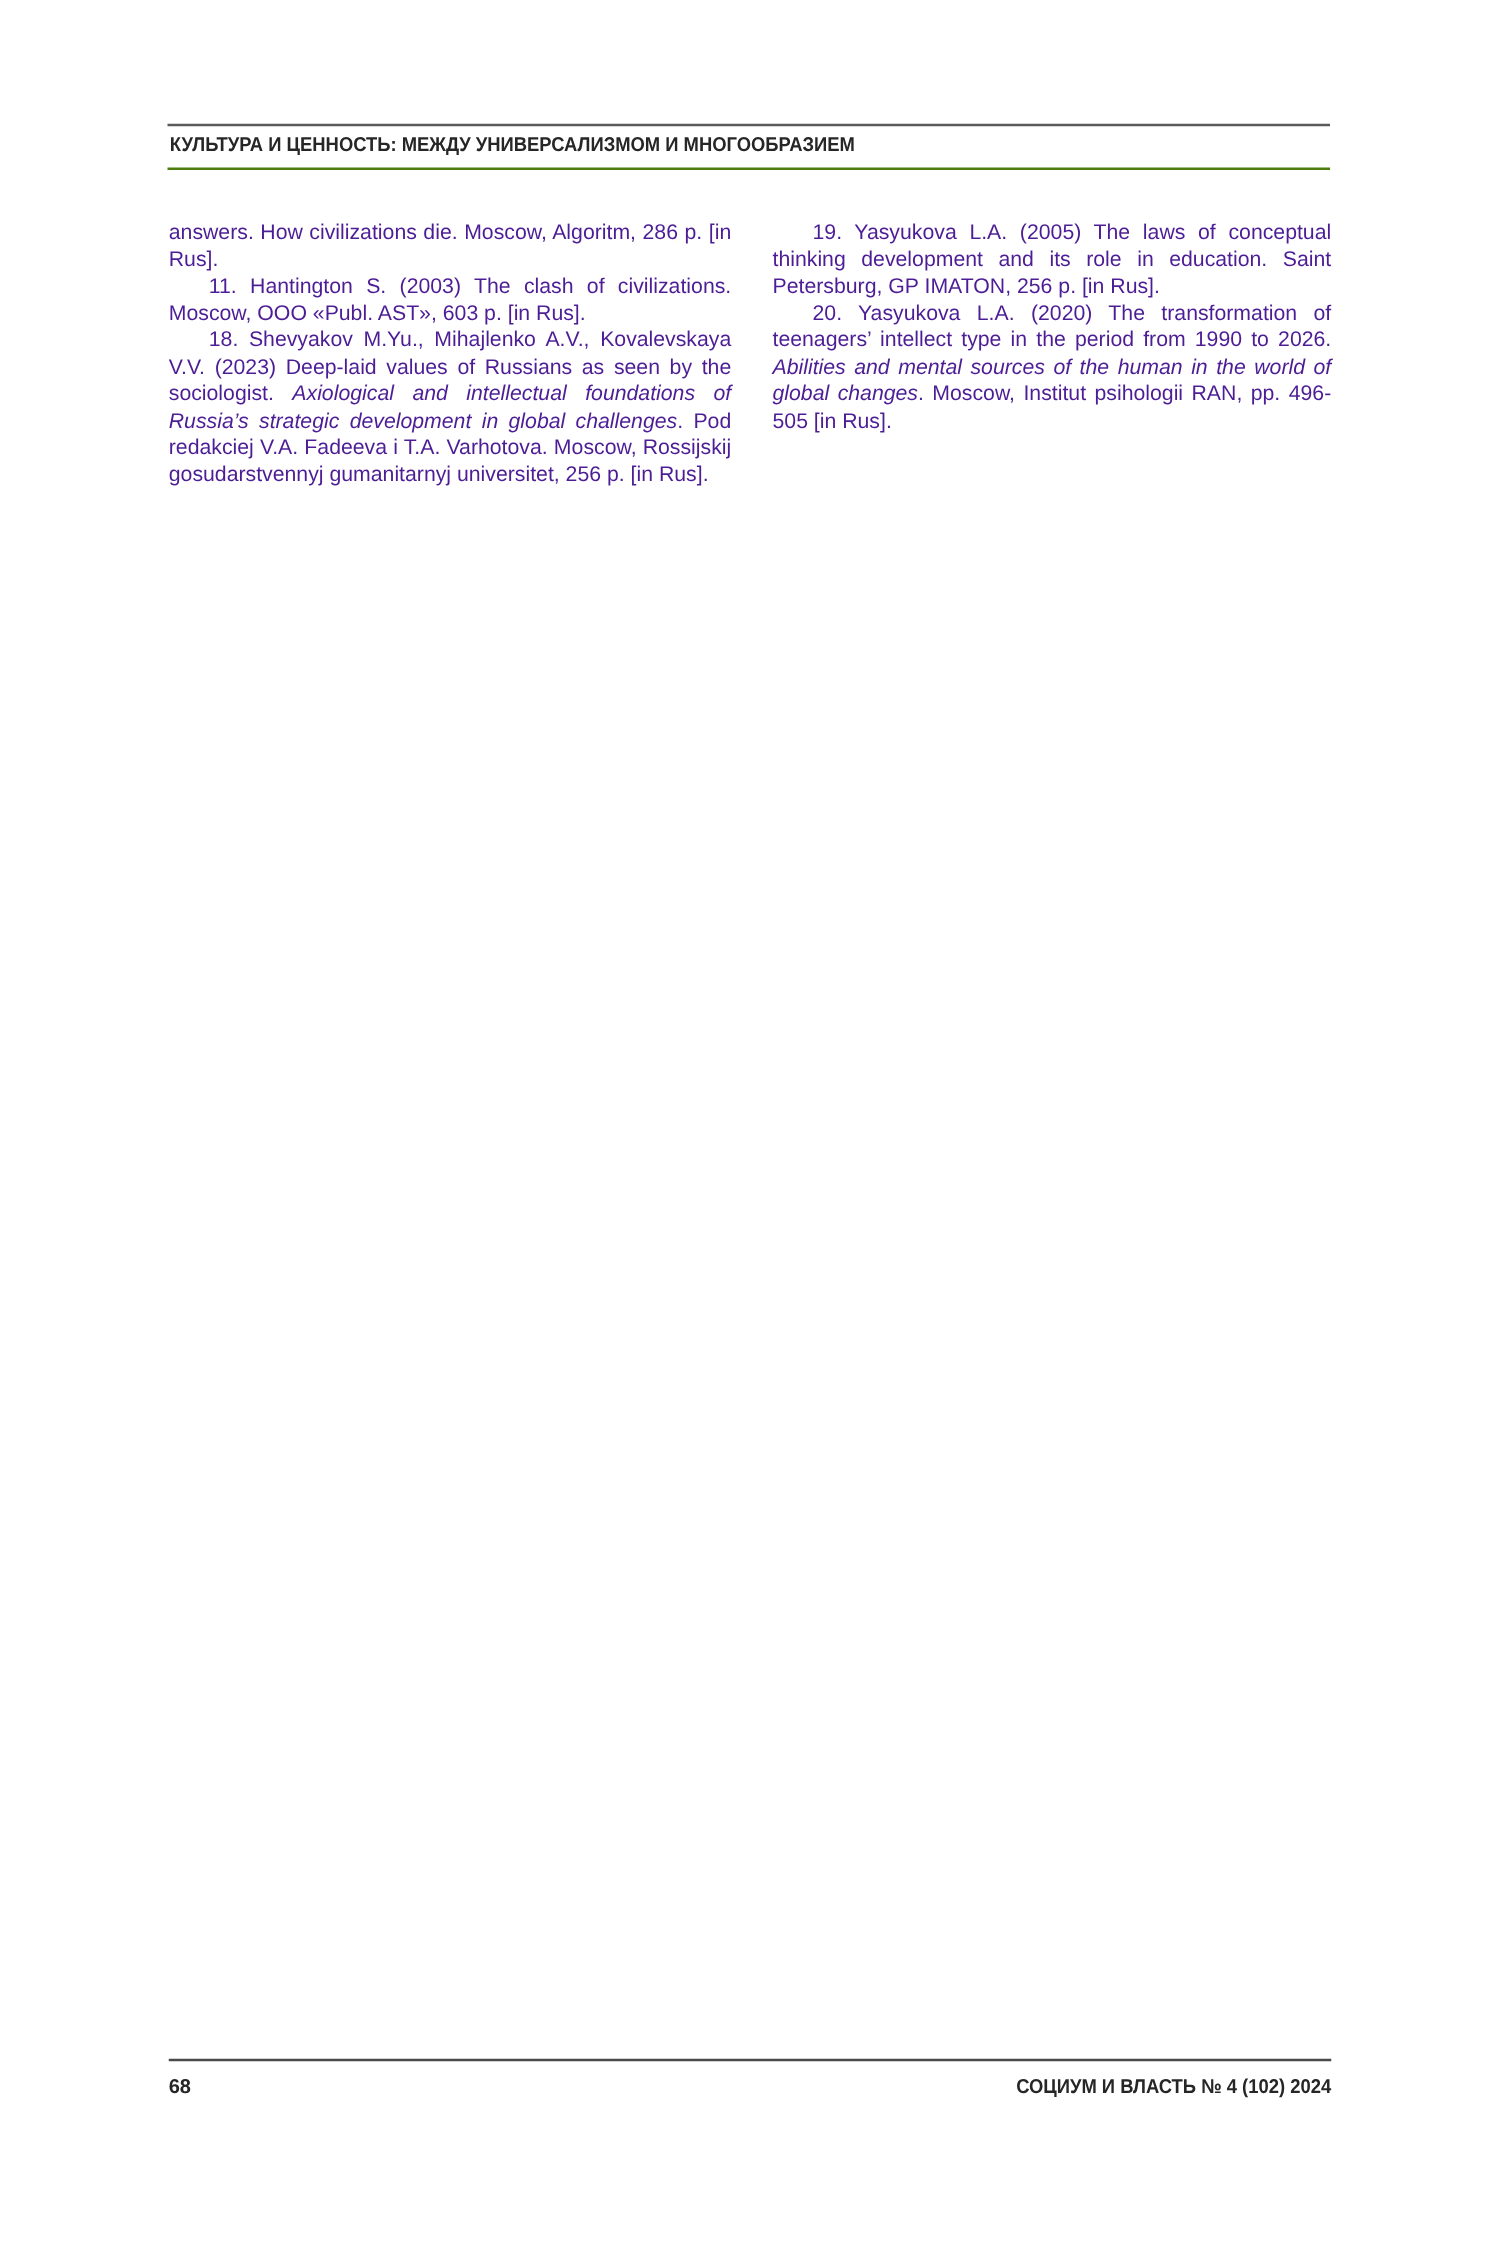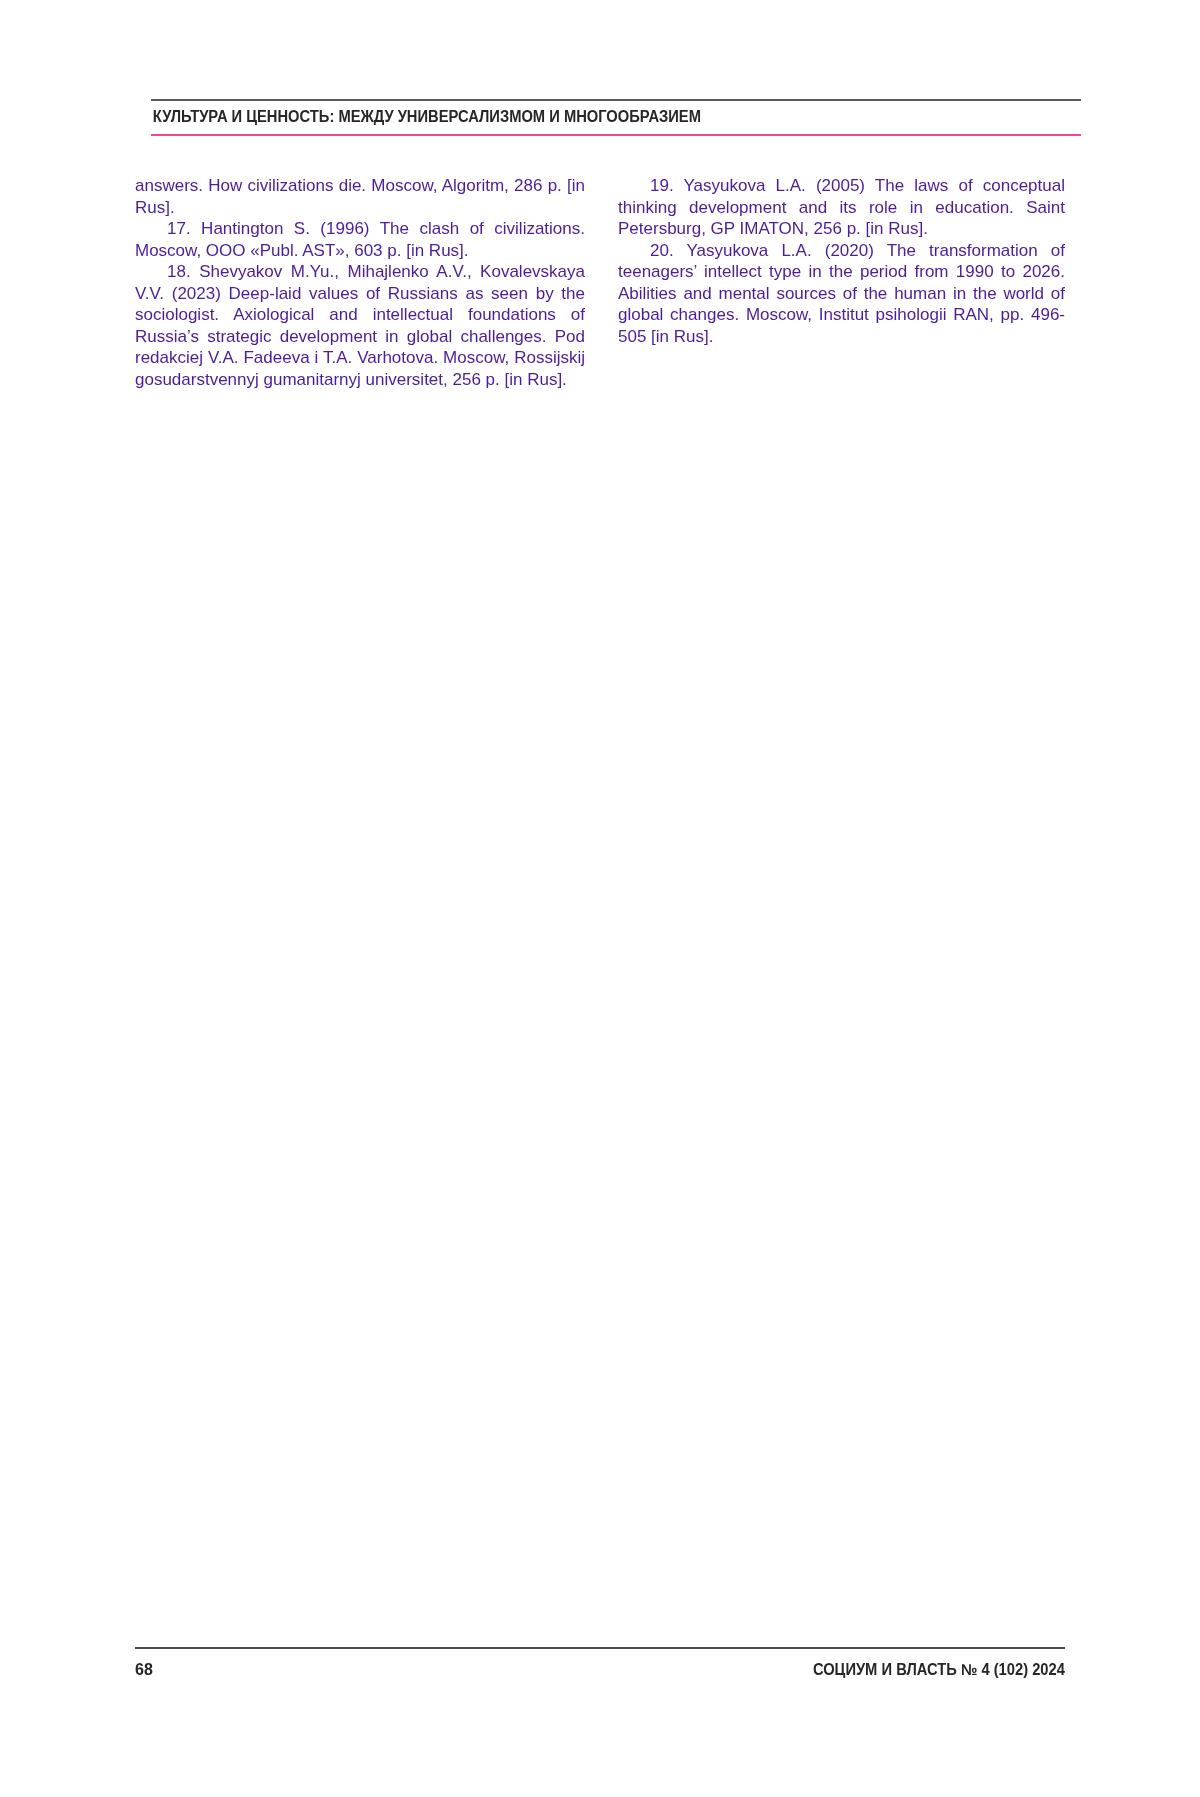--- a/index.html
+++ b/index.html
@@ -12,25 +12,25 @@
     width: 1200px;
     height: 1797px;
     background: #ffffff;
     font-family: "Liberation Sans", "DejaVu Sans", sans-serif;
     overflow: hidden;
   }
 
   
   .running-head {
     position: absolute;
-    left: 151px;
+    left: 134px;
     top: 99px;
     width: 930px;
     border-top: 2px solid #5a5a5c;
-    border-bottom: 2px solid #ec4899;
+    border-bottom: 2px solid #4d7c0f;
     box-sizing: border-box;
   }
   .running-title {
     padding: 7px 2px 8px 2px;
     font-size: 16px;
     font-weight: bold;
     color: #262626;
     white-space: nowrap;
     transform: scaleX(0.92);
     transform-origin: left center;
@@ -50,21 +50,21 @@
   .col-right { width: 447px; }
   p.ref {
     margin: 0;
     font-size: 17px;
     line-height: 21.5px;
     color: #4c1d95;
     text-align: justify;
     hyphens: none;
   }
   p.ref.indent { text-indent: 32px; }
-  p.ref .italic { }
+  p.ref .italic { font-style: italic; }
 
   
   .page-footer {
     position: absolute;
     left: 135px;
     top: 1647px;
     width: 930px;
     border-top: 2px solid #4a4a4c;
   }
   .footer-row {
@@ -92,21 +92,21 @@
 
 <div class="page">
 
   <header class="running-head">
     <div class="running-title">КУЛЬТУРА И ЦЕННОСТЬ: МЕЖДУ УНИВЕРСАЛИЗМОМ И МНОГООБРАЗИЕМ</div>
   </header>
 
   <main class="columns">
     <div class="col-left" id="col-left">
         <p class="ref"><span>answers. How civilizations die. Moscow, Algoritm, 286 p. [in Rus].</span></p>
-        <p class="ref indent"><span>17. Hantington S. (1996) The clash of civilizations. Moscow, OOO «Publ. AST», 603 p. [in Rus].</span></p>
+        <p class="ref indent"><span>11. Hantington S. (2003) The clash of civilizations. Moscow, OOO «Publ. AST», 603 p. [in Rus].</span></p>
         <p class="ref indent"><span>18. Shevyakov M.Yu., Mihajlenko A.V., Kovalevskaya V.V. (2023) Deep-laid values of Russians as seen by the sociologist. </span><span class="italic">Axiological and intellectual foundations of Russia’s strategic development in global challenges</span><span>. Pod redakciej V.A. Fadeeva i T.A. Varhotova. Moscow, Rossijskij gosudarstvennyj gumanitarnyj universitet, 256 p. [in Rus].</span></p>
       </div>
     <div class="col-right" id="col-right">
         <p class="ref indent"><span>19. Yasyukova L.A. (2005) The laws of conceptual thinking development and its role in education. Saint Petersburg, GP IMATON, 256 p. [in Rus].</span></p>
         <p class="ref indent"><span>20. Yasyukova L.A. (2020) The transformation of teenagers’ intellect type in the period from 1990 to 2026. </span><span class="italic">Abilities and mental sources of the human in the world of global changes</span><span>. Moscow, Institut psihologii RAN, pp. 496-505 [in Rus].</span></p>
       </div>
   </main>
 
   <footer class="page-footer">
     <div class="footer-row">

